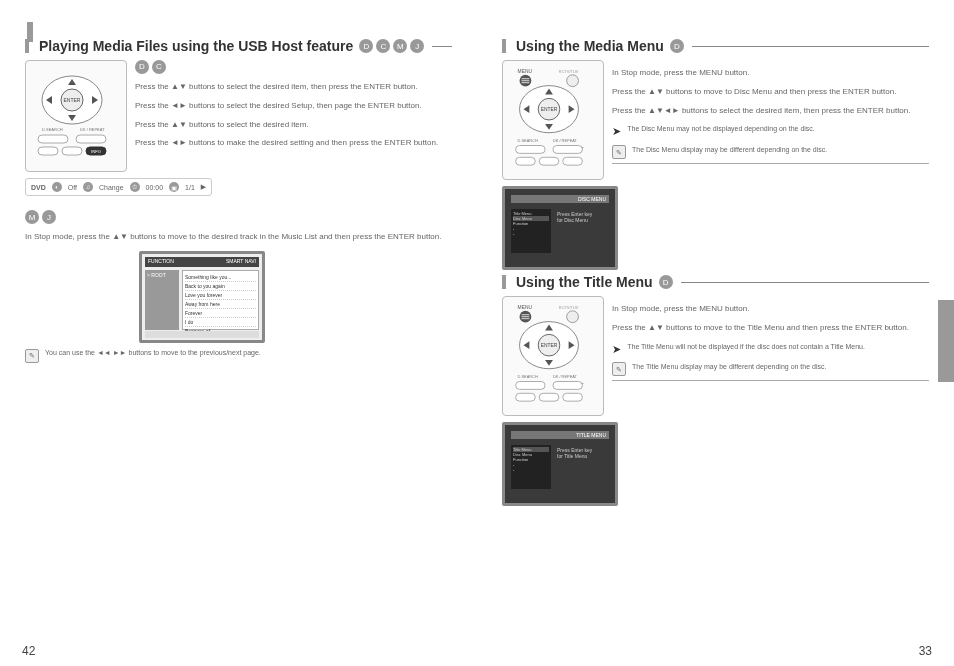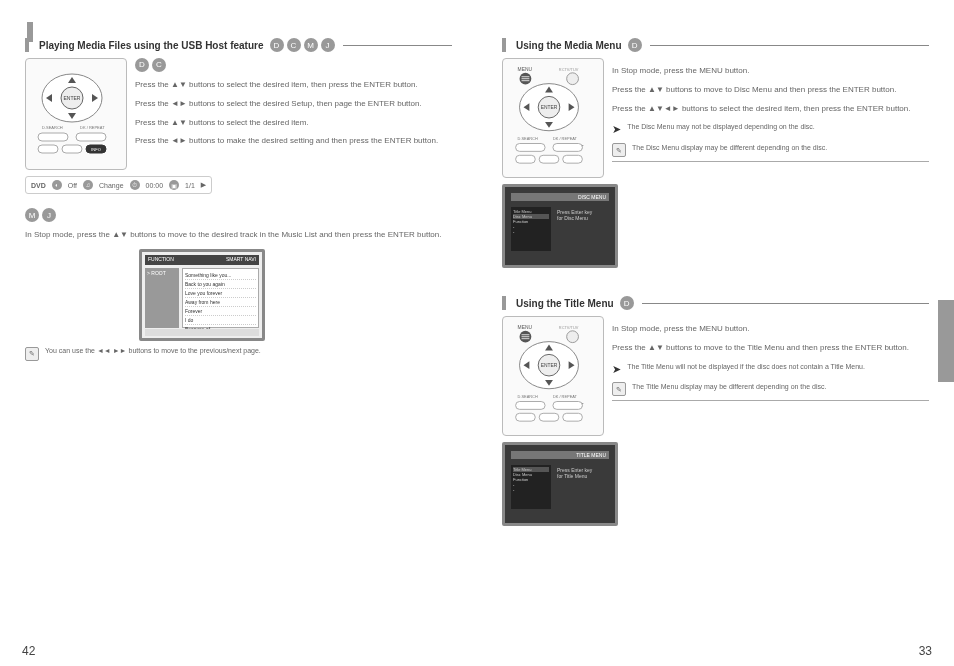--- a/index.html
+++ b/index.html
@@ -5,21 +5,21 @@
 body{margin:0;background:#fff;font-family:Arial,sans-serif;font-size:8px;color:#555}
 .spread{width:954px;height:666px;position:relative;display:flex}
 .page{width:477px;height:666px;position:relative;box-sizing:border-box;padding:30px 25px}
 .tab-r{position:absolute;right:0;top:300px;width:16px;height:82px;background:#999}
 .left-bar{position:absolute;left:27px;top:22px;width:6px;height:20px;background:#999}
 .pnum{position:absolute;bottom:8px;font-size:12px;color:#444}
 .pnum-l{left:22px}.pnum-r{right:22px}
 
 .sect{display:flex;align-items:center;margin:8px 0 4px}
 .sect .bar{width:4px;height:14px;background:#999;margin-right:10px}
-.sect .title{font-size:10px;font-weight:bold;color:#333;flex:0 0 auto}
+.sect .title{font-size:14px;font-weight:bold;color:#333;flex:0 0 auto}
 .sect .icons{margin-left:6px;display:flex;gap:3px}
 .sect .ln{flex:1;height:1px;background:#888;margin-left:8px}
 .hdr-icon{width:14px;height:14px;border-radius:50%;background:#999;display:flex;align-items:center;justify-content:center;font-size:8px;color:#fff}
 
 .body{display:flex;gap:10px;margin-top:6px}
 .remote{width:100px}
 .instr{flex:1;font-size:8px;line-height:1.35;color:#666}
 
 .remote-frame{border:1px solid #bbb;border-radius:4px;padding:4px;background:#fafafa;width:92px}
 .shot{border:3px solid #888;border-radius:2px;background:#3a3a3a;width:110px;height:78px;margin-top:6px;position:relative;color:#fff;font-size:5px}
@@ -207,21 +207,21 @@
         <span>The Disc Menu may not be displayed depending on the disc.</span>
       </div>
       <div class="note-row">
         <span class="note-ic">✎</span>
         <span>The Disc Menu display may be different depending on the disc.</span>
       </div>
       <div style="border-top:1px solid #aaa;margin-top:4px"></div>
     </div>
   </div>
 
-  <div class="sect" style="margin-top:28px">
+  <div class="sect" style="margin-top:4px">
     <div class="bar"></div>
     <div class="title">Using the Title Menu</div>
     <div class="icons">
           <span class="hdr-icon">D</span>
         </div>
     <div class="ln"></div>
   </div>
 
   <div class="body">
     <div class="remote">

